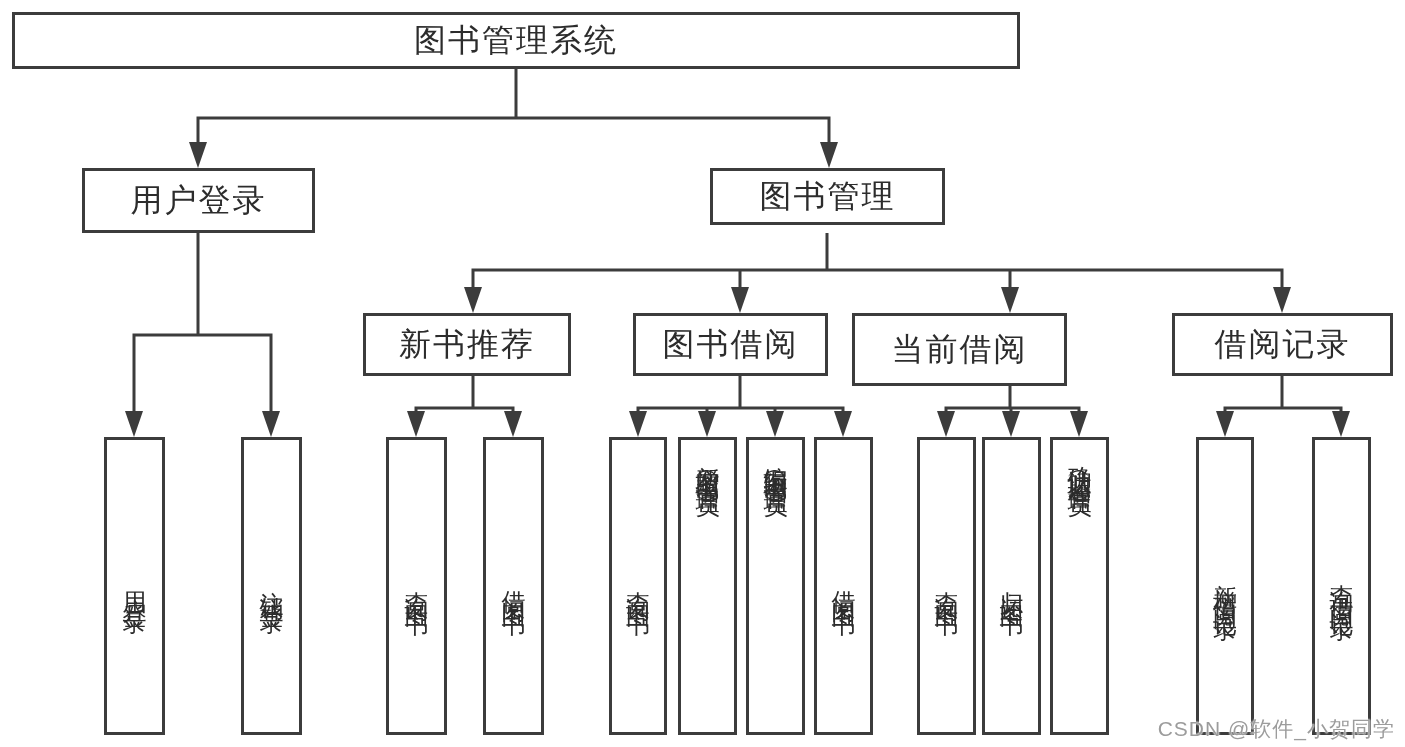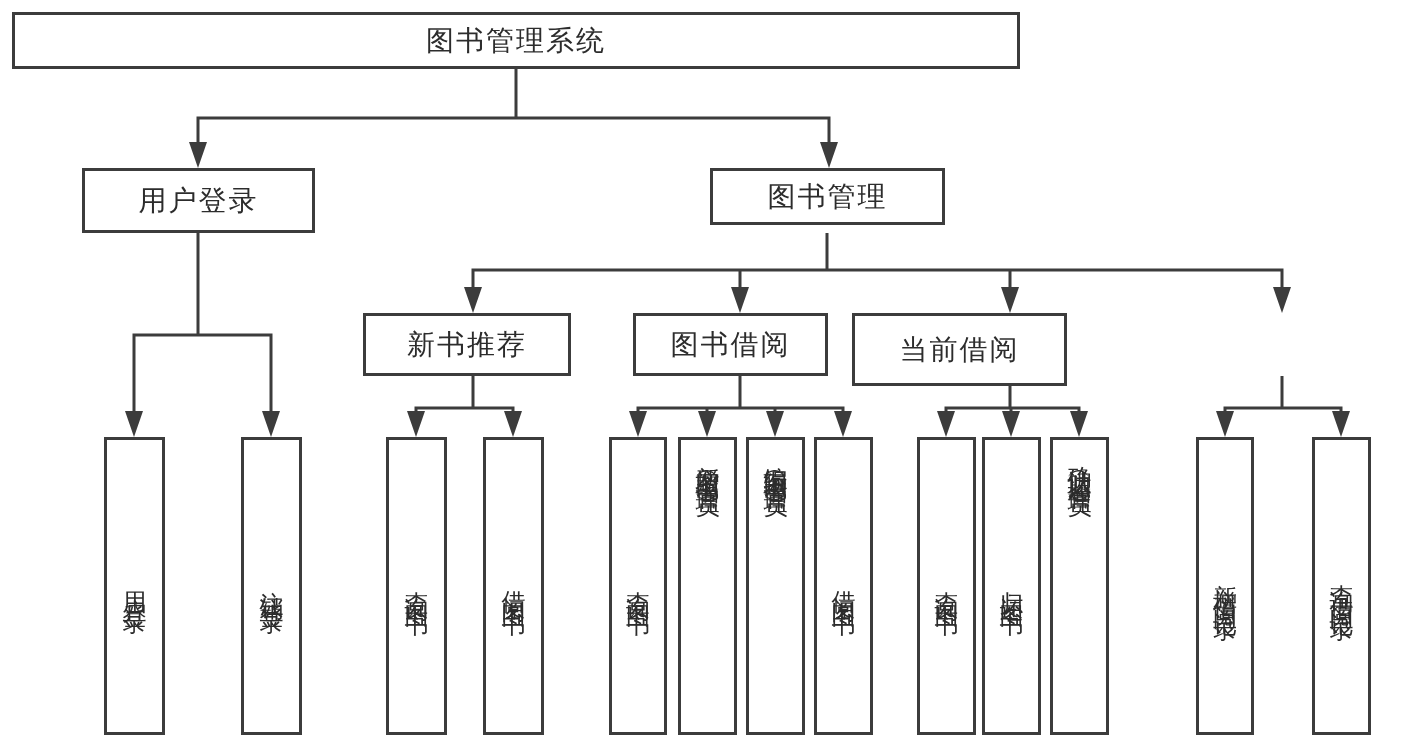--- a/index.html
+++ b/index.html
@@ -17,21 +17,21 @@
     box-sizing: border-box;
     border: 3px solid #3c3c3c;
     background: #ffffff;
     color: #2c2c2c;
     display: flex;
     align-items: center;
     justify-content: center;
     z-index: 2;
   }
   .node .lbl {
-    font-size: 28px;
+    font-size: 32px;
     letter-spacing: 2px;
     white-space: nowrap;
   }
   .node .vtext {
     writing-mode: vertical-rl;
     text-orientation: mixed;
     font-size: 24px;
     letter-spacing: 7px;
     line-height: 1;
     white-space: nowrap;
@@ -111,20 +111,23 @@
 
   <div class="node" style="left:363px; top:313px; width:208px; height:63px">
     <span class="lbl">新书推荐</span>
   </div>
   <div class="node" style="left:633px; top:313px; width:195px; height:63px">
     <span class="lbl">图书借阅</span>
   </div>
   <div class="node" style="left:852px; top:313px; width:215px; height:73px">
     <span class="lbl">当前借阅</span>
   </div>
+  <div class="node" style="left:1172px; top:313px; width:221px; height:63px">
+    <span class="lbl">借阅记录</span>
+  </div>
 
   <div class="node" style="left:104px; top:437px; width:61px; height:298px">
     <span class="vtext">用户登录</span>
   </div>
   <div class="node" style="left:241px; top:437px; width:61px; height:298px">
     <span class="vtext">注销登录</span>
   </div>
 
   <div class="node" style="left:386px; top:437px; width:61px; height:298px">
     <span class="vtext">查询图书</span>
@@ -156,13 +159,14 @@
     <span class="vtext">确认归还（管理员）</span>
   </div>
 
   <div class="node" style="left:1196px; top:437px; width:58px; height:298px">
     <span class="vtext">新增借阅记录</span>
   </div>
   <div class="node" style="left:1312px; top:437px; width:59px; height:298px">
     <span class="vtext">查询借阅记录</span>
   </div>
 
+  <div id="watermark">CSDN @软件_小贺同学</div>
 </div>
 
 </body></html>

